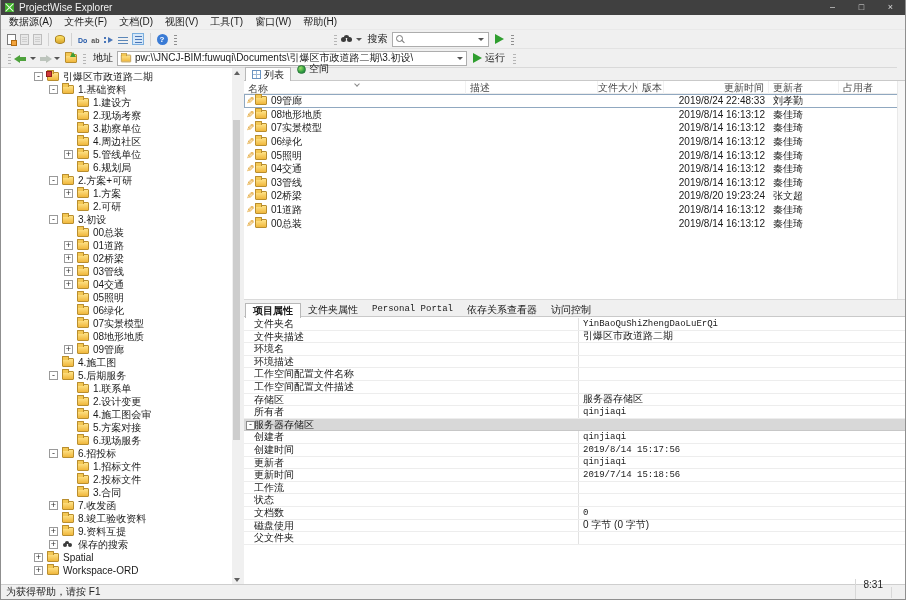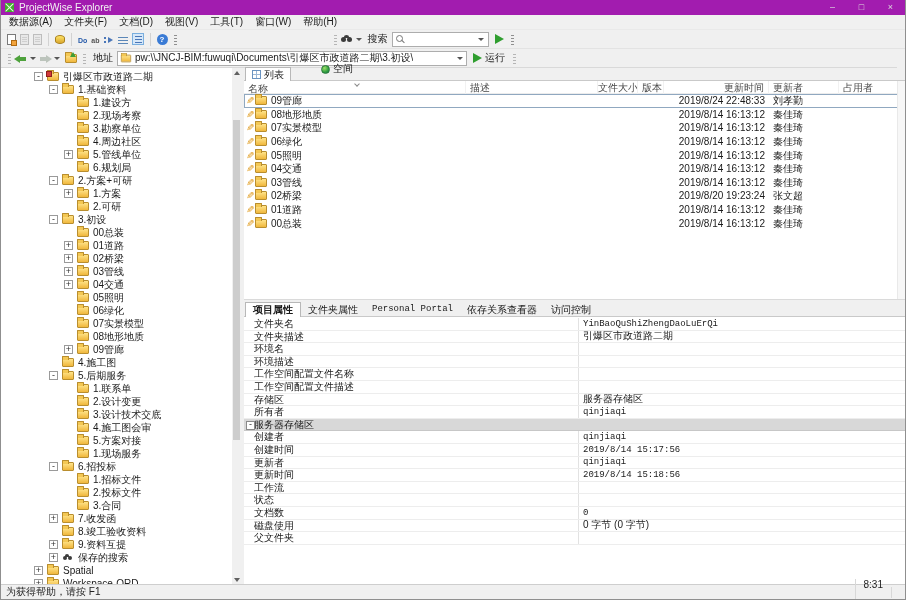--- a/index.html
+++ b/index.html
@@ -1,21 +1,21 @@
 <!DOCTYPE html>
 <html><head>
 <meta charset="utf-8">
 <style>
   * { margin:0; padding:0; box-sizing:border-box; }
   html,body { width:906px; height:600px; }
   body { font-family:"Liberation Sans","DejaVu Sans",sans-serif; font-size:10px; color:#1a1a1a; background:#f0f0f0; }
   #app { position:relative; width:906px; height:600px; overflow:hidden; background:#f0f0f0; border:1px solid #8f8f8f; border-top:none; }
 
   
-  #titlebar { position:absolute; top:0; left:0; right:0; height:15px; background:#a21caf; display:flex; align-items:center; color:#e8e8e8; }
+  #titlebar { position:absolute; top:0; left:0; right:0; height:15px; background:#404040; display:flex; align-items:center; color:#e8e8e8; }
   #pwlogo { width:9px; height:9px; margin:0 5px 0 4px; background:#3fae2a; position:relative; flex:none; }
   #pwlogo::before,#pwlogo::after { content:''; position:absolute; left:-1px; top:4px; width:11px; height:1px; background:#eafbe6; }
   #pwlogo::before { transform:rotate(45deg); } #pwlogo::after { transform:rotate(-45deg); }
   #title-text { font-size:10px; color:#f2f2f2; }
   #winbtns { margin-left:auto; display:flex; height:15px; }
   .winbtn { width:29px; text-align:center; line-height:15px; font-size:9px; color:#dcdcdc; }
 
   
   #menubar { position:absolute; top:15px; left:0; right:0; height:15px; background:#f0f0f0; display:flex; align-items:center; padding-left:2px; border-bottom:1px solid #e9e9e9; }
   .menuitem { padding:0 6px; line-height:14px; }
@@ -93,21 +93,21 @@
   .sb-up::before { content:''; position:absolute; left:2px; top:3px; border-bottom:4px solid #606060; border-left:3px solid transparent; border-right:3px solid transparent; }
   .sb-down::before { content:''; position:absolute; left:2px; top:3px; border-top:4px solid #606060; border-left:3px solid transparent; border-right:3px solid transparent; }
   #tree-thumb { position:absolute; left:1px; width:7px; top:52px; height:320px; background:#cdcdcd; }
 
   #vsplit { position:absolute; left:240px; top:0; bottom:0; width:3px; background:#f0f0f0; }
 
   #right-panel { position:absolute; left:243px; top:0; right:0; bottom:0; background:#fff; }
   #list-pane { position:absolute; left:0; right:0; top:0; height:231px; background:#fff; }
 
   
-  #list-tabs { height:13px; background:#f0f0f0; display:flex; align-items:flex-end; border-bottom:1px solid #c9c9c9; padding-left:1px;gap:24px; }
+  #list-tabs { height:13px; background:#f0f0f0; display:flex; align-items:flex-end; border-bottom:1px solid #c9c9c9; padding-left:1px; }
   .ltab { display:flex; align-items:center; gap:3px; height:22px; padding:0 6px; line-height:12px; position:relative; }
   .ltab.active { background:#fff; border:1px solid #b8b8b8; border-bottom:none; margin-bottom:-1px; height:14px; z-index:2; }
   .lti { flex:none; }
   .lti-list { width:9px; height:9px; border:1px solid #6a93c0;
       background-image:linear-gradient(#9cb8d6 1px,transparent 1px),linear-gradient(90deg,#9cb8d6 1px,transparent 1px);
       background-size:4px 4px; background-position:-1px -1px; background-color:#fff; }
   .lti-globe { width:9px; height:9px; border-radius:50%; background:radial-gradient(circle at 35% 30%,#9fe06a,#2f9e3f 60%,#1c6e57); border:1px solid #2a7a3a; }
 
   
   #list-header { display:flex; height:13px; border-bottom:1px solid #ececec; position:relative; color:#4a4a4a; }
@@ -131,21 +131,21 @@
   .cell.col-name { display:flex; align-items:center; padding-left:2px; }
   .pencil { width:9px; flex:none; }
   .pencil::before { content:'✎'; display:inline-block; transform:scaleX(-1); color:#e09c20; font-size:10px; line-height:10px; }
   .cell .fico { margin:0 4px 0 0; }
   #list-scroll { position:absolute; right:0; top:13px; bottom:0; width:8px; background:#f7f7f7; border-left:1px solid #e9e9e9; }
 
   #hsplit { position:absolute; left:0; right:0; top:231px; height:4px; background:#f0f0f0; border-top:1px solid #dadada; }
 
   
   #props-pane { position:absolute; left:0; right:0; top:235px; bottom:0; background:#fff; }
-  #props-tabs { height:14px; background:#f0f0f0; display:flex; align-items:flex-end; border-bottom:1px solid #c9c9c9; padding-left:1px; }
+  #props-tabs { height:14px; background:#f0f0f0; display:flex; align-items:center; border-bottom:1px solid #c9c9c9; padding-left:1px; }
   .ptab { height:13px; padding:0 7px; line-height:13px; white-space:nowrap; }
   .ptab.active { background:#fff; border:1px solid #b8b8b8; border-bottom:none; margin-bottom:-1px; height:15px; line-height:14px; z-index:2; font-weight:bold; }
   .ptab.latin { font-family:"Liberation Mono","DejaVu Sans Mono",monospace; font-size:9px; }
 
   #props-grid { position:absolute; left:0; right:0; top:15px; bottom:0; overflow:hidden; }
   .prow { display:flex; height:12.6px; border-bottom:1px solid #ededed; align-items:center; }
   .pgut { width:10px; flex:none; position:relative; height:100%; }
   .plabel { width:325px; flex:none; border-right:1px solid #e2e2e2; height:100%; line-height:12px; white-space:nowrap; overflow:hidden; }
   .pvalue { flex:1; padding-left:4px; line-height:12px; white-space:nowrap; overflow:hidden; }
   .pvalue.mono { font-family:"Liberation Mono","DejaVu Sans Mono",monospace; font-size:9px; }
@@ -413,42 +413,37 @@
             <span class="fico ticon ti-folder"></span>
             <span class="tlabel">1.联系单</span>
           </div>
 
           <div class="trow lvl2">
             <span class="exp exp-none"></span>
             <span class="fico ticon ti-folder"></span>
             <span class="tlabel">2.设计变更</span>
           </div>
 
-          <div class="trow lvl2">
-            <span class="exp exp-none"></span>
-            <span class="fico ticon ti-folder"></span>
-            <span class="tlabel">3.设计技术交底</span>
-          </div>
 
           <div class="trow lvl2">
             <span class="exp exp-none"></span>
             <span class="fico ticon ti-folder"></span>
             <span class="tlabel">4.施工图会审</span>
           </div>
 
           <div class="trow lvl2">
             <span class="exp exp-none"></span>
             <span class="fico ticon ti-folder"></span>
             <span class="tlabel">5.方案对接</span>
           </div>
 
           <div class="trow lvl2">
             <span class="exp exp-none"></span>
             <span class="fico ticon ti-folder"></span>
-            <span class="tlabel">1.现场服务</span>
+            <span class="tlabel">6.现场服务</span>
           </div>
 
           <div class="trow lvl1">
             <span class="exp exp-minus"></span>
             <span class="fico ticon ti-folder"></span>
             <span class="tlabel">6.招投标</span>
           </div>
 
           <div class="trow lvl2">
             <span class="exp exp-none"></span>
@@ -801,21 +796,21 @@
 
             <div class="prow pr-row">
               <span class="pgut"></span>
               <span class="plabel">更新者</span>
               <span class="pvalue mono">qinjiaqi</span>
             </div>
 
             <div class="prow pr-row">
               <span class="pgut"></span>
               <span class="plabel">更新时间</span>
-              <span class="pvalue mono">2019/8/14 15:18:56</span>
+              <span class="pvalue mono">2019/7/14 15:18:56</span>
             </div>
 
             <div class="prow pr-row">
               <span class="pgut"></span>
               <span class="plabel">工作流</span>
               <span class="pvalue"></span>
             </div>
 
             <div class="prow pr-row">
               <span class="pgut"></span>

